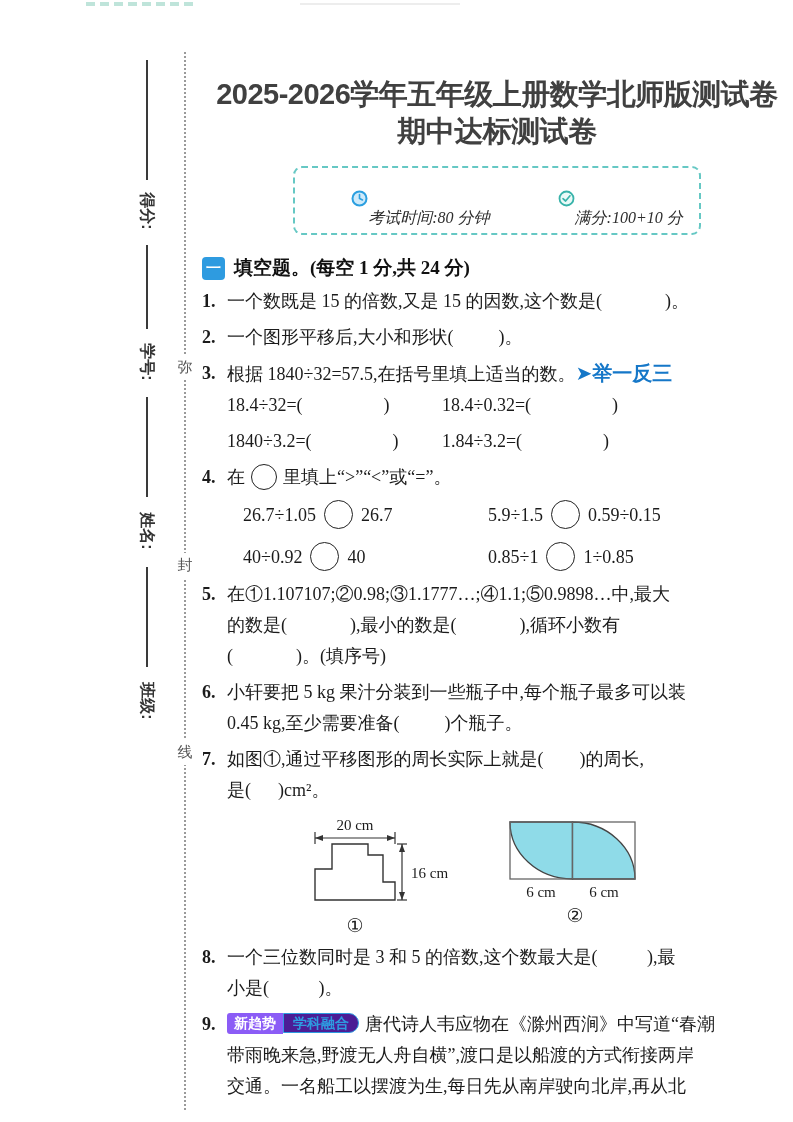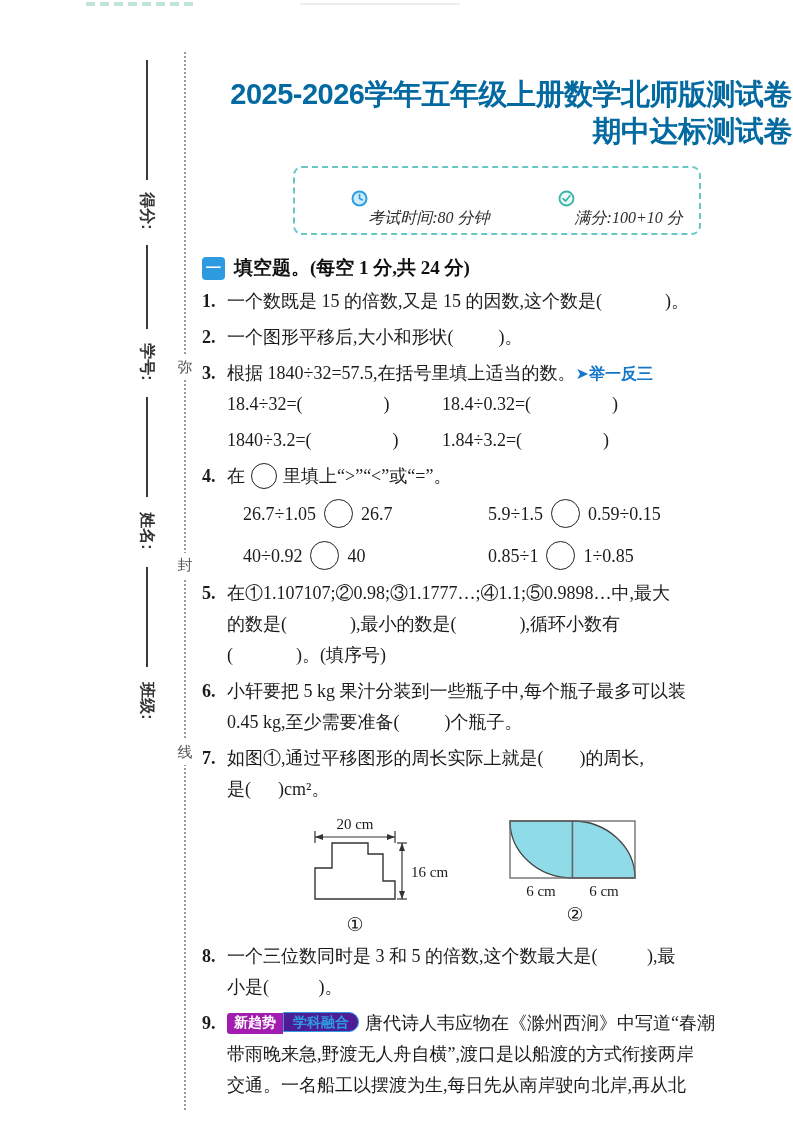--- a/index.html
+++ b/index.html
@@ -20,50 +20,50 @@
     font-size:16px;font-weight:bold;color:#333;
     transform:rotate(90deg);transform-origin:center;white-space:nowrap;
   }
   .seal-line{position:absolute;left:184px;top:52px;height:1058px;width:0;
     border-left:2px dotted #9a9a9a;}
   .seal-char{position:absolute;left:176px;width:18px;text-align:center;
     font-size:15px;color:#555;background:#fff;padding:3px 0;z-index:2;}
   
   .main{position:absolute;left:202px;top:76px;width:590px;}
   .title{font-family:"Liberation Sans","DejaVu Sans",sans-serif;font-weight:bold;
-    font-size:29px;line-height:37px;text-align:right;color:#0369a1;
+    font-size:29px;line-height:37px;text-align:center;color:#404040;
     letter-spacing:-0.5px;white-space:nowrap;}
   .info-box{
     margin:16px auto 0;width:fit-content;display:flex;align-items:center;gap:28px;
     border:2px dashed #66c8c4;border-radius:9px;padding:4px 16px;
     font-size:16px;font-style:italic;color:#2e2e2e;white-space:pre-wrap;
   }
   .info-item{display:flex;align-items:flex-end;}
   .section-header{margin-top:20px;display:flex;align-items:center;gap:9px;
     font-weight:bold;font-size:19px;color:#111;white-space:pre-wrap;}
   .badge-one{width:23px;height:23px;border-radius:4px;background:#2e9be0;color:#fff;
     display:flex;align-items:center;justify-content:center;font-size:15px;
     font-family:"Liberation Sans","DejaVu Sans",sans-serif;flex:0 0 auto;}
   
   .q{position:relative;padding-left:25px;margin-top:5px;font-size:18px;line-height:31px;}
   .qnum{position:absolute;left:0;top:0;font-weight:bold;}
   .q-line{white-space:pre-wrap;}
-  .tag-blue{color:#1577c8;font-weight:bold;font-family:"Liberation Sans","DejaVu Sans",sans-serif;font-size:16px;}
+  .tag-blue{color:#1577c8;font-weight:bold;font-family:"Liberation Sans","DejaVu Sans",sans-serif;font-size:20px;}
   .eq-grid{display:grid;grid-template-columns:215px auto;row-gap:5px;margin:0 0 2px 25px;
     font-size:18px;line-height:31px;}
   .eq-grid div{white-space:pre-wrap;}
   .cmp-grid{display:grid;grid-template-columns:245px auto;row-gap:9px;margin:6px 0 2px 41px;
     font-size:18px;line-height:33px;}
   .circle{display:inline-block;width:27px;height:27px;border:1.6px solid #222;
     border-radius:50%;vertical-align:-8px;margin:0 8px;background:#fff;}
   .circle-sm{width:24px;height:24px;vertical-align:-7px;margin:0 6px;}
   .cmp span{white-space:pre-wrap;}
   
-  .badge-solid{display:inline-block;background:#a21caf;color:#fff;
-    font-family:Liberation Mono, monospace;font-size:14px;font-weight:bold;
+  .badge-solid{display:inline-block;background:#8b5cf6;color:#fff;
+    font-family:Liberation Serif, serif;font-size:14px;font-weight:bold;
     line-height:21px;padding:0 7px;border-radius:3px 0 0 3px;vertical-align:2px;}
   .badge-outline{display:inline-block;border:1.5px solid #2e9be0;color:#2e9be0;
     background:#4c1d95;font-family:"Liberation Sans","DejaVu Sans",sans-serif;
     font-size:14px;font-weight:bold;line-height:18px;padding:0 9px;
     border-radius:0 10px 10px 0;vertical-align:2px;margin-right:6px;}
   
   .figures{display:flex;gap:43px;margin:10px 0 4px 98px;align-items:flex-start;}
   .fig{display:flex;flex-direction:column;}
   .fig-caption{font-size:19px;text-align:center;margin-top:2px;color:#222;}
   .fig1-cap{width:110px;}

